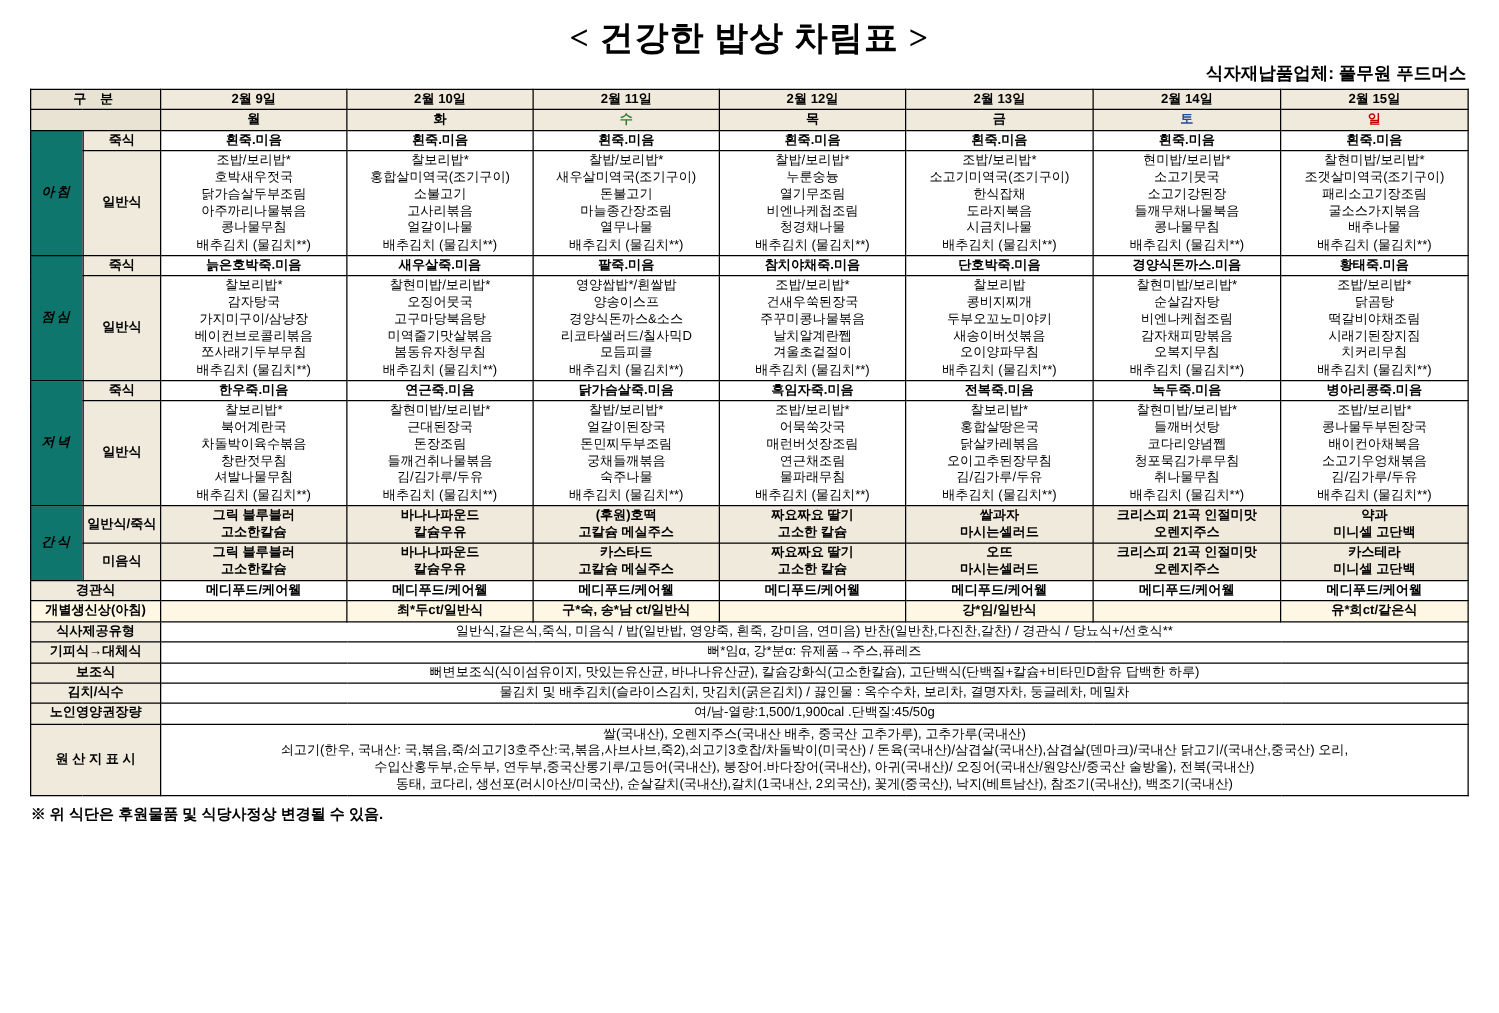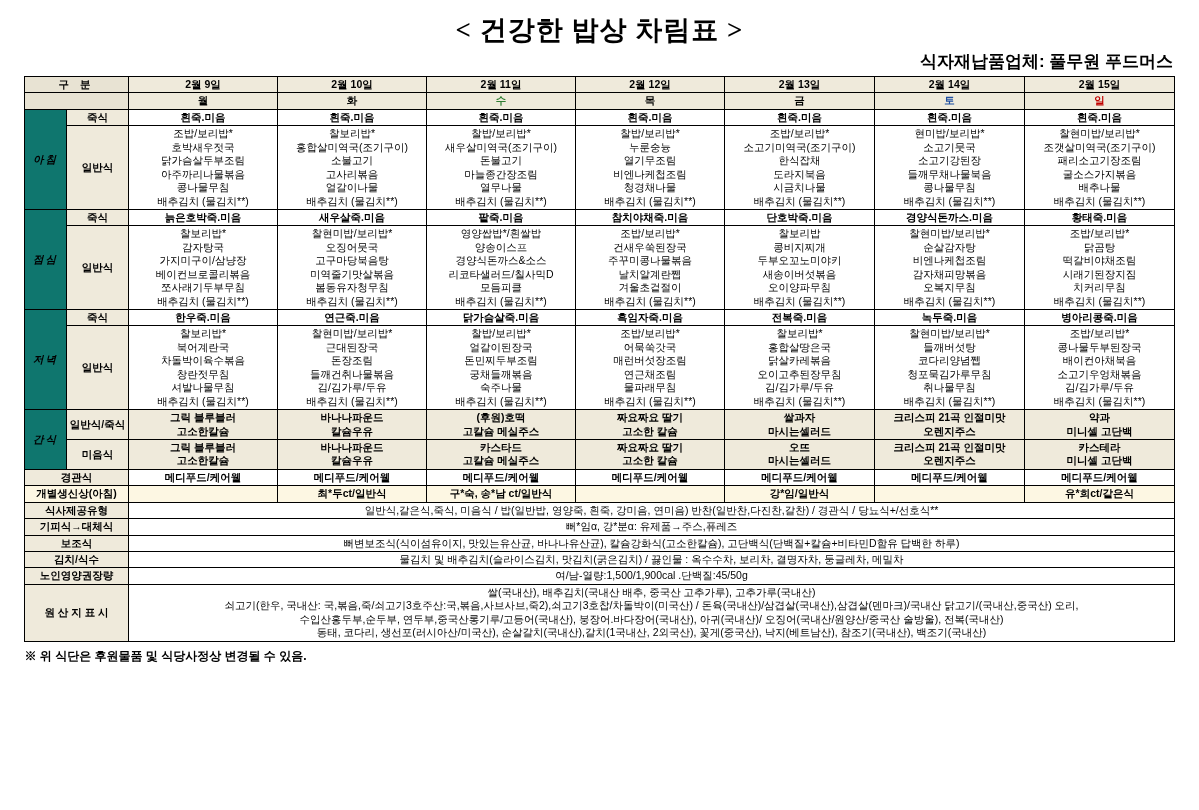--- a/index.html
+++ b/index.html
@@ -16,21 +16,21 @@
   .title {
     text-align: center;
     font-size: 27px;
     font-weight: bold;
     letter-spacing: 1px;
     padding-top: 12px;
     font-family: "Liberation Serif", serif;
   }
   .supplier {
     text-align: right;
-    font-size: 17px;
+    font-size: 14px;
     font-weight: bold;
     padding-right: 26px;
     padding-top: 2px;
     padding-bottom: 3px;
   }
 
   table.menu {
     border-collapse: collapse;
     width: 1150px;
     margin: 0 auto;
@@ -434,21 +434,21 @@
         <td class="left small" colspan="7">물김치 및 배추김치(슬라이스김치, 맛김치(굵은김치) / 끓인물 : 옥수수차, 보리차, 결명자차, 둥글레차, 메밀차</td>
       </tr>
       <tr>
         <td class="rowlabel-wide" colspan="2">노인영양권장량</td>
         <td class="left small" colspan="7">여/남-열량:1,500/1,900cal .단백질:45/50g</td>
       </tr>
 
       <tr>
         <td class="rowlabel-wide" colspan="2">원 산 지 표 시</td>
         <td class="origin-cell" colspan="7">
-            <div>쌀(국내산), 배추김치(국내산 배추, 중국산 고추가루), 고추가루(국내산)</div>
+            <div>쌀(국내산), 오렌지주스(국내산 배추, 중국산 고추가루), 고추가루(국내산)</div>
             <div>쇠고기(한우, 국내산: 국,볶음,죽/쇠고기3호주산:국,볶음,사브사브,죽2),쇠고기3호찹/차돌박이(미국산) / 돈육(국내산)/삼겹살(국내산),삼겹살(덴마크)/국내산 닭고기/(국내산,중국산) 오리,</div>
             <div>수입산홍두부,순두부, 연두부,중국산롱기루/고등어(국내산), 붕장어.바다장어(국내산), 아귀(국내산)/ 오징어(국내산/원양산/중국산 술방울), 전복(국내산)</div>
             <div>동태, 코다리, 생선포(러시아산/미국산), 순살갈치(국내산),갈치(1국내산, 2외국산), 꽃게(중국산), 낙지(베트남산), 참조기(국내산), 백조기(국내산)</div>
           </td>
       </tr>
     </tbody>
   </table>
 
   <div class="footnote">※ 위 식단은 후원물품 및 식당사정상 변경될 수 있음.</div>
 </div>

